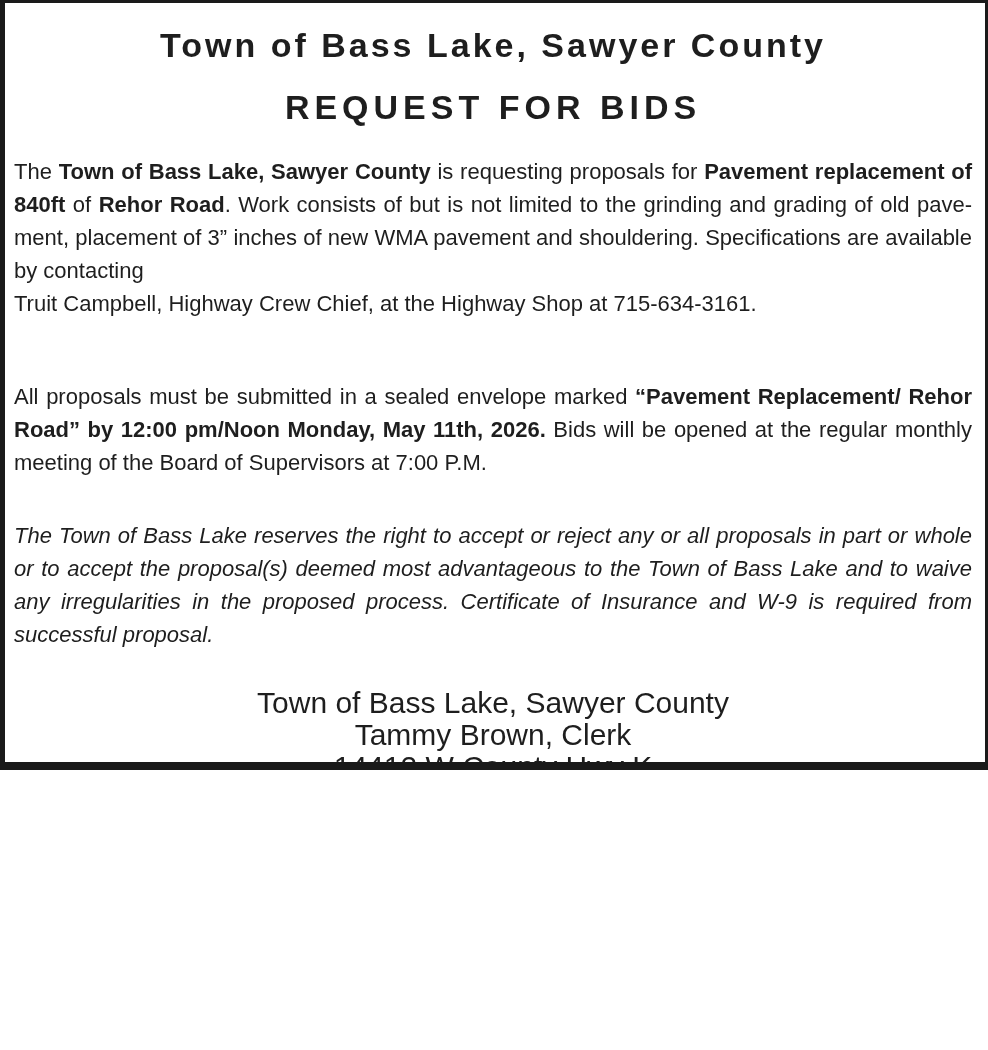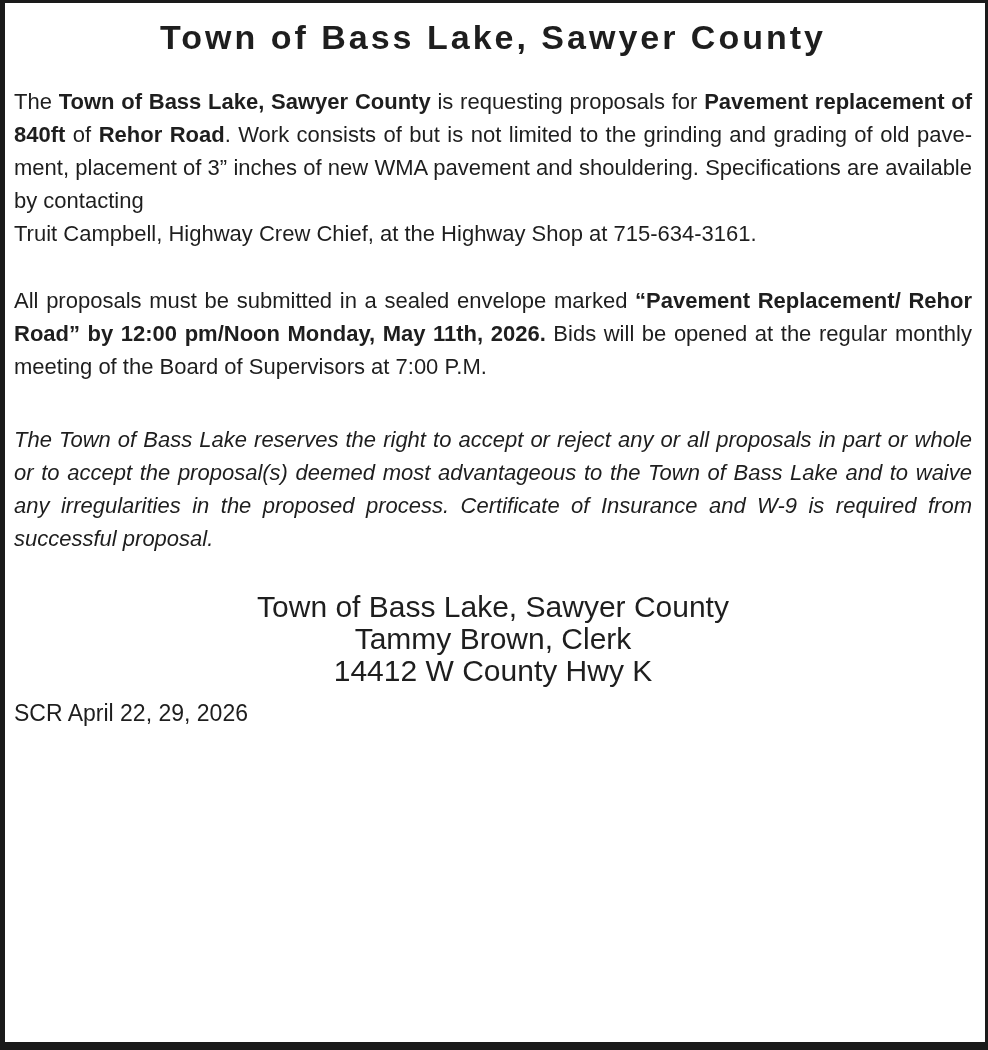--- a/index.html
+++ b/index.html
@@ -4,26 +4,26 @@
 <style>
   :root{
     --background:#ffffff;
     --border:#1a1a1a;
     --text:#1e1e1e;
   }
   html,body{margin:0;padding:0;background:#fff;}
   .ad{
     box-sizing:border-box;
     width:988px;
-    height:1050px;
+    height:770px;
     background:var(--background);
     border-style:solid;
     border-color:var(--border);
     border-width:3px 3px 8px 5px;
-    padding:10px 13px 0 9px;
+    padding:18px 13px 0 9px;
     font-family:"Liberation Sans","DejaVu Sans",sans-serif;
     color:var(--text);
     overflow:hidden;
   }
   .notice-title{
     margin:4px 0 0;
     font-size:34px;
     line-height:40px;
     font-weight:bold;
     text-align:center;
@@ -40,21 +40,21 @@
     color:var(--text);
   }
   p.body{
     margin:28px 0 0;
     font-size:22px;
     line-height:33px;
     text-align:justify;
     white-space:pre-line;
     color:var(--text);
   }
-  p.body.p2{margin-top:34px;}
+  p.body.p2{margin-top:60px;}
   p.body.p3{margin-top:40px;font-style:italic;}
   b{font-weight:bold;}
   .signature{
     margin-top:36px;
     text-align:center;
     font-size:30px;
     line-height:32px;
   }
   .publication{
     margin-top:12px;
@@ -62,20 +62,21 @@
     font-size:23px;
     line-height:29px;
     padding-right:2px;
   }
 </style>
 </head>
 <body>
 
 <div class="ad">
   <h1 class="notice-title">Town of Bass Lake, Sawyer County</h1>
+  <h2 class="notice-subtitle">REQUEST FOR BIDS</h2>
 
   <p class="body p1"><span>The </span><b>Town of Bass Lake, Sawyer County</b><span> is requesting proposals for </span><b>Pavement replacement of 840ft</b><span> of </span><b>Rehor Road</b><span>. Work con­sists of but is not limited to the grinding and grading of old pave­ment, placement of 3” inches of new WMA pavement and shouldering. Specifications are available by contacting
 Truit Campbell, Highway Crew Chief, at the Highway Shop at 715-634-3161.</span></p>
 
   <p class="body p2"><span>All proposals must be submitted in a sealed envelope marked </span><b>“Pavement Replacement/ Rehor Road” by 12:00 pm/Noon Monday, May 11th, 2026.</b><span> Bids will be opened at the regular monthly meeting of the Board of Supervisors at 7:00 P.M.</span></p>
 
   <p class="body p3">The Town of Bass Lake reserves the right to accept or reject any or all proposals in part or whole or to accept the proposal(s) deemed most advantageous to the Town of Bass Lake and to waive any irregularities in the proposed process. Certificate of In­surance and W-9 is required from successful proposal.</p>
 
   <div class="signature">
     <div>Town of Bass Lake, Sawyer County</div>

